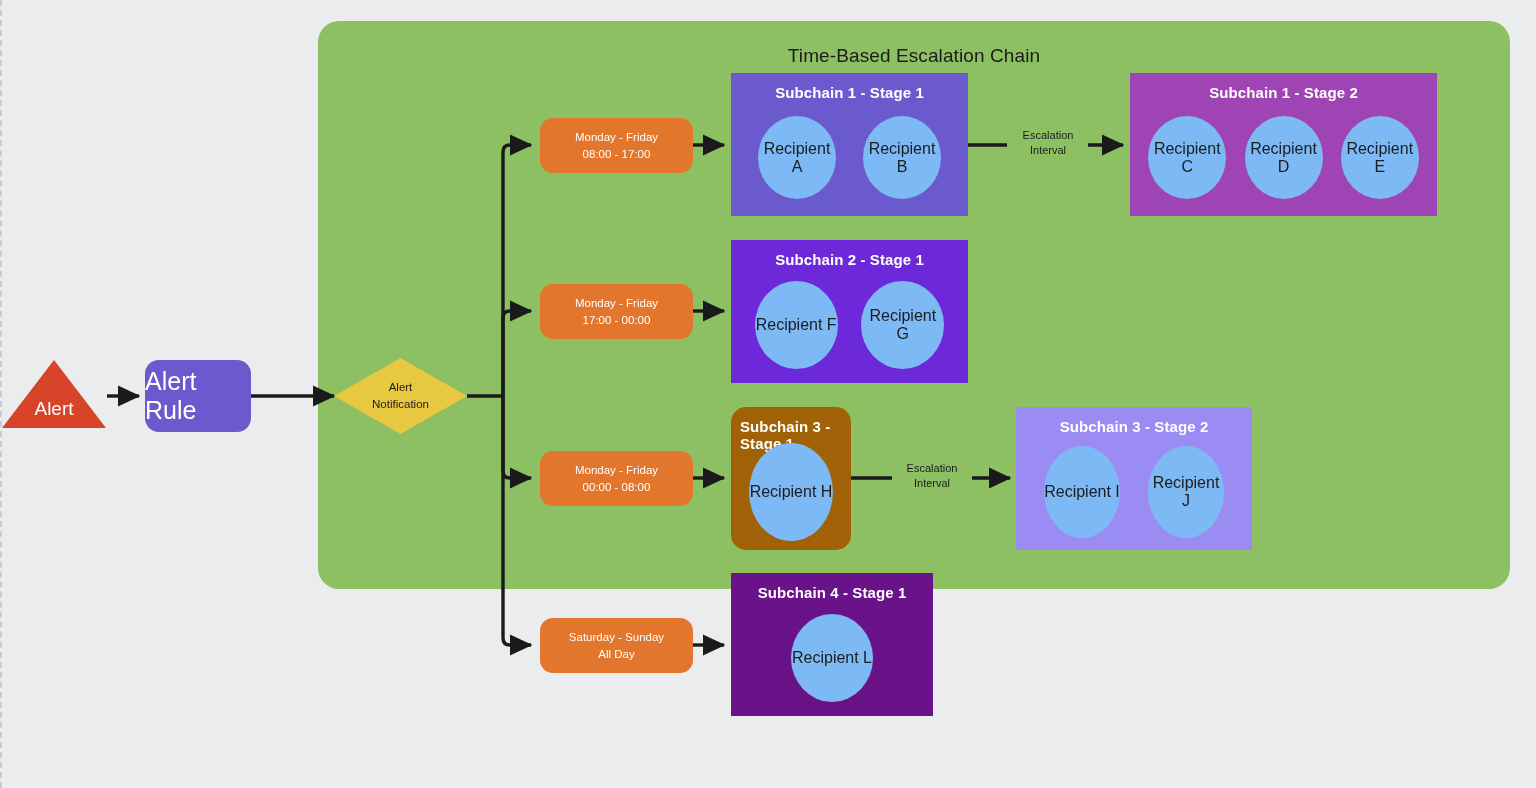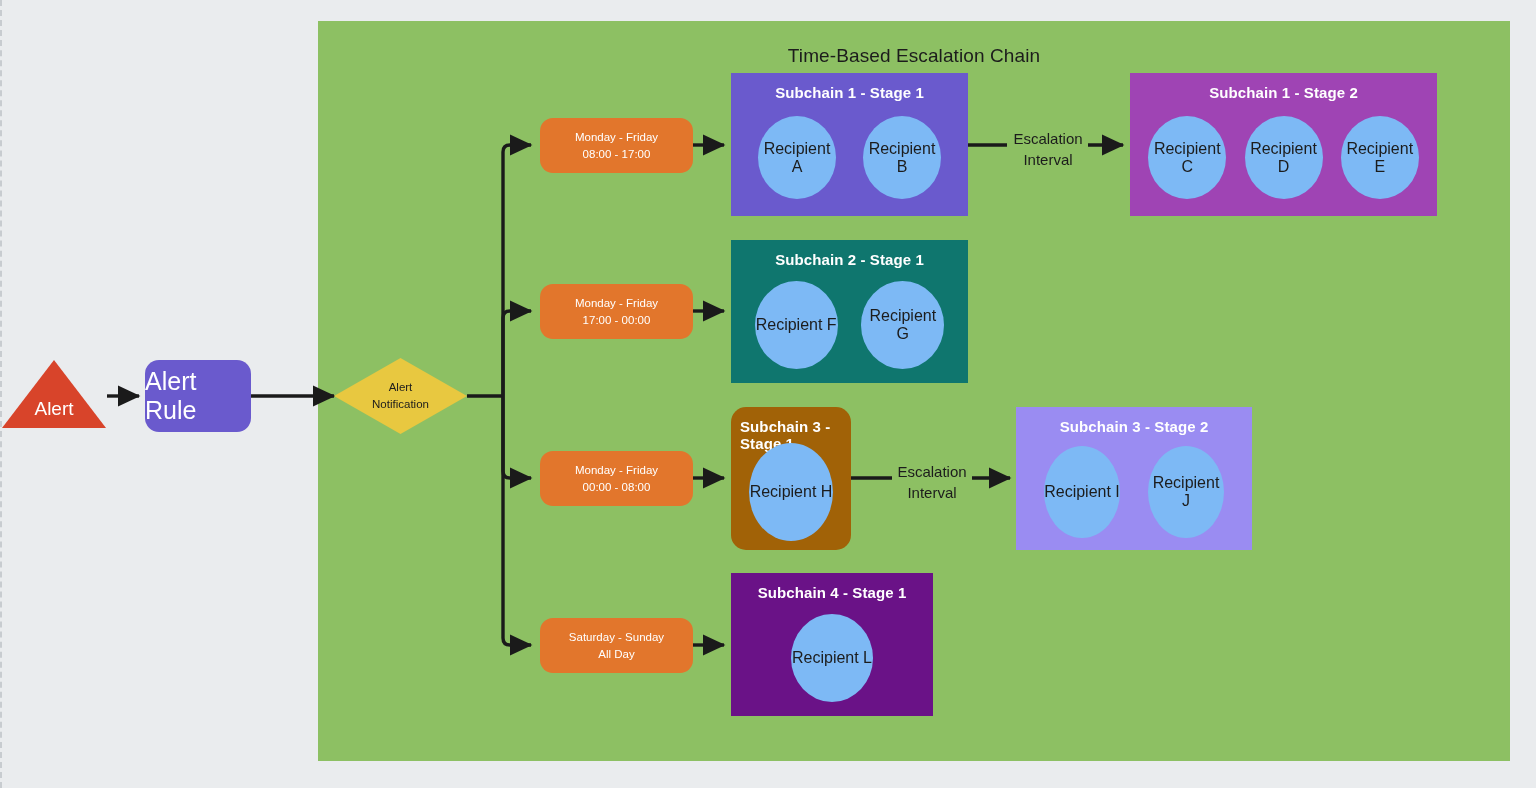--- a/index.html
+++ b/index.html
@@ -11,22 +11,23 @@
     position:relative;
   }
   #canvas{position:absolute;inset:0;width:1536px;height:788px;}
   .dashed-edge{
     position:absolute;left:0;top:0;width:0;height:788px;
     border-left:2px dashed #c8ccd0;
   }
 
   
   #green-panel{
-    position:absolute;left:318px;top:21px;width:1192px;height:740px;
+    position:absolute;left:318px;top:21px;width:1192px;height:568px;
     background:var(--green);
+    border-radius:21px;
   }
   #panel-title{
     position:absolute;left:0;top:24px;width:1192px;
     text-align:center;
     font-size:19px;color:#1c1c1c;letter-spacing:.1px;
   }
 
   .triangle{
     position:absolute;
     width:0;height:0;
@@ -79,21 +80,21 @@
   .recip{
     border-radius:50%;
     background:var(--blue);
     display:flex;align-items:center;justify-content:center;
     color:#1c1c1c;font-size:16px;text-align:center;
     flex:none;
   }
 
   .edge-label{
     position:absolute;
-    font-size:15px;color:#1c1c1c;line-height:1.4;text-align:center;
+    font-size:11px;color:#1c1c1c;line-height:1.4;text-align:center;
   }
   svg.links{position:absolute;left:0;top:0;width:1536px;height:788px;overflow:visible;pointer-events:none;}
 </style>
 </head>
 <body style="--green: #8dc063; --orange: #e2762c; --blue: #7db9f5; background: rgb(234, 236, 238);">
 
 <div id="canvas">
 
   <div class="dashed-edge"></div>
 
@@ -173,21 +174,21 @@
       <div class="recip" style="width:78px;height:83px;">Recipient D</div>
       <div class="recip" style="width:78px;height:83px;">Recipient E</div>
     </div>
   </div>
 
   <div class="time-box" style="left:540px;top:284px;width:153px;height:55px;">
     <span>Monday - Friday</span>
     <span>17:00 - 00:00</span>
   </div>
 
-  <div class="stage-box" style="left:731px;top:240px;width:237px;height:143px;background:#0f766e;">
+  <div class="stage-box" style="left:731px;top:240px;width:237px;height:143px;background:#6d28d9;">
     <div class="stage-title">Subchain 2 - Stage 1</div>
     <div class="recips">
       <div class="recip" style="width:83px;height:88px;">Recipient F</div>
       <div class="recip" style="width:83px;height:88px;">Recipient G</div>
     </div>
   </div>
 
   <div class="time-box" style="left:540px;top:451px;width:153px;height:55px;">
     <span>Monday - Friday</span>
     <span>00:00 - 08:00</span>

